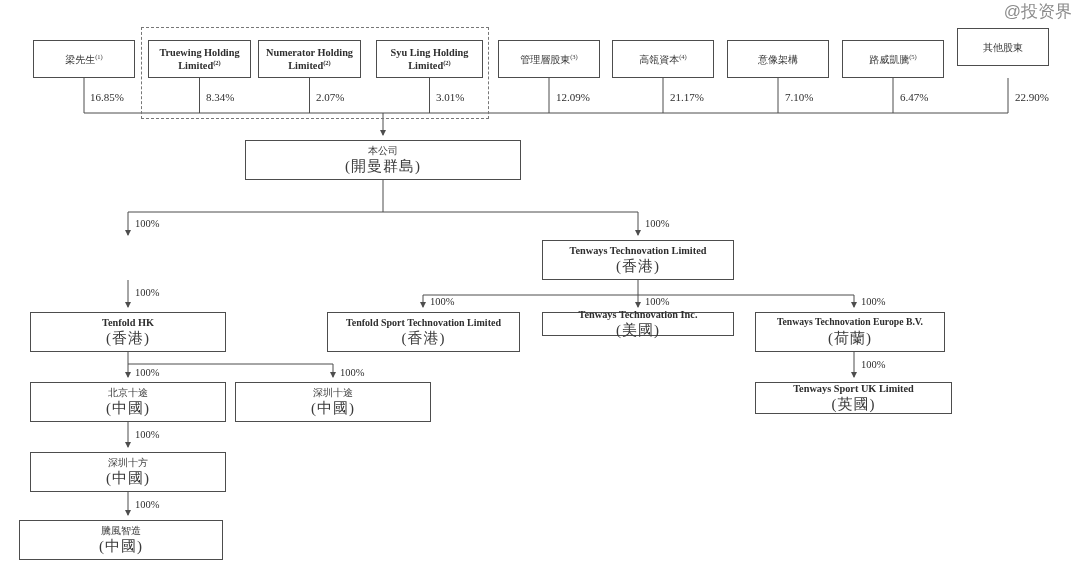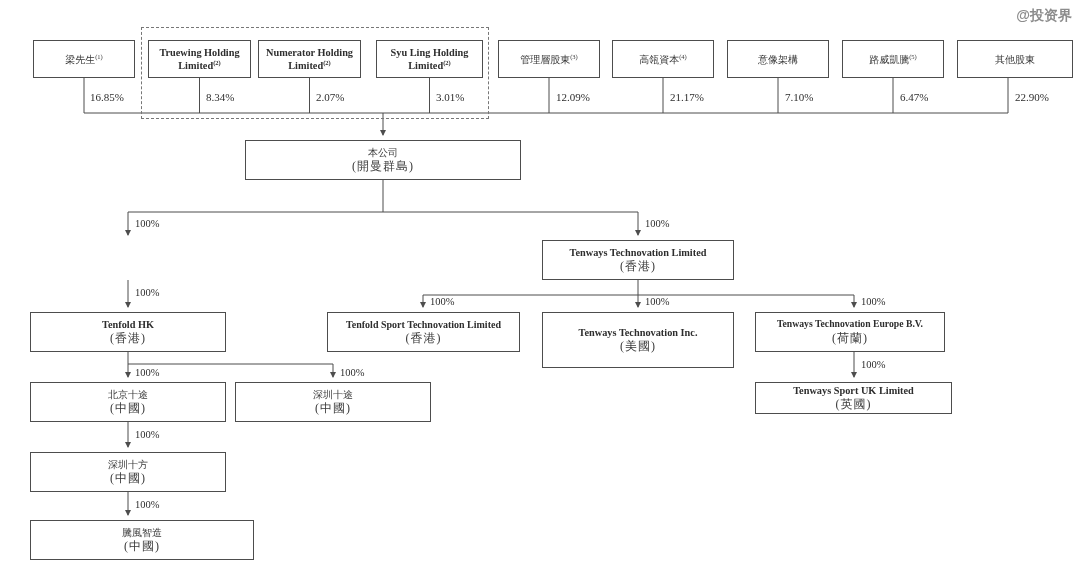--- a/index.html
+++ b/index.html
@@ -8,27 +8,27 @@
     font-family:"Liberation Serif","DejaVu Serif",serif;color:#333;
   }
   svg.lines{position:absolute;left:0;top:0;width:1080px;height:573px;pointer-events:none;}
   .node{
     position:absolute;box-sizing:border-box;border:1px solid #4d4d4d;background:#fff;
     display:flex;flex-direction:column;align-items:center;justify-content:center;
     text-align:center;line-height:1.3;
   }
   .node .name{font-size:10px;color:#3a3a3a;padding:0 2px;}
   .node .name.en{font-weight:bold;font-size:10.3px;color:#2e2e2e;}
-  .node .juris{font-size:12px;color:#3a3a3a;letter-spacing:1px;}
+  .node .juris{font-size:15px;color:#3a3a3a;letter-spacing:1px;}
   .node sup{font-size:6.5px;line-height:0;}
   .dashed-group{position:absolute;box-sizing:border-box;border:1px dashed #777;background:transparent;}
   .pct{position:absolute;font-size:11px;color:#2e2e2e;white-space:nowrap;}
   .own{position:absolute;font-size:10.5px;color:#2e2e2e;white-space:nowrap;}
   .watermark{
-    position:absolute;right:8px;top:7px;font-size:14px;font-weight:bold;color:#8c8c8c;
+    position:absolute;right:8px;top:0;font-size:17px;font-weight:normal;color:#8c8c8c;
     font-family:"Liberation Sans","DejaVu Sans",sans-serif;
   }
 </style>
 </head>
 <body>
 
 <div class="canvas">
 
   <svg class="lines" viewBox="0 0 1080 573" xmlns="http://www.w3.org/2000/svg">
     <defs>
@@ -93,21 +93,21 @@
   </div>
   <div class="node" style="left:612px;top:40px;width:102px;height:38px">
     <div class="name"><span>高瓴資本</span><sup>(4)</sup></div>
   </div>
   <div class="node" style="left:727px;top:40px;width:102px;height:38px">
     <div class="name"><span>意像架構</span><sup></sup></div>
   </div>
   <div class="node" style="left:842px;top:40px;width:102px;height:38px">
     <div class="name"><span>路威凱騰</span><sup>(5)</sup></div>
   </div>
-  <div class="node" style="left:957px;top:40px;width:116px;height:38px">
+  <div class="node" style="left:957px;top:28px;width:92px;height:38px">
     <div class="name"><span>其他股東</span><sup></sup></div>
   </div>
 
   <div class="pct" style="left:90px;top:91px">16.85%</div>
   <div class="pct" style="left:206px;top:91px">8.34%</div>
   <div class="pct" style="left:316px;top:91px">2.07%</div>
   <div class="pct" style="left:436px;top:91px">3.01%</div>
   <div class="pct" style="left:556px;top:91px">12.09%</div>
   <div class="pct" style="left:670px;top:91px">21.17%</div>
   <div class="pct" style="left:785px;top:91px">7.10%</div>
@@ -128,34 +128,34 @@
     <div class="juris">(中國)</div>
   </div>
   <div class="node" style="left:235px;top:382px;width:196px;height:40px">
     <div class="name">深圳十途</div>
     <div class="juris">(中國)</div>
   </div>
   <div class="node" style="left:30px;top:452px;width:196px;height:40px">
     <div class="name">深圳十方</div>
     <div class="juris">(中國)</div>
   </div>
-  <div class="node" style="left:30px;top:520px;width:224px;height:40px">
+  <div class="node" style="left:19px;top:520px;width:204px;height:40px">
     <div class="name">騰風智造</div>
     <div class="juris">(中國)</div>
   </div>
 
   <div class="node" style="left:542px;top:240px;width:192px;height:40px">
     <div class="name en">Tenways Technovation Limited</div>
     <div class="juris">(香港)</div>
   </div>
   <div class="node" style="left:327px;top:312px;width:193px;height:40px">
     <div class="name en" style="font-size:10px">Tenfold Sport Technovation Limited</div>
     <div class="juris">(香港)</div>
   </div>
-  <div class="node" style="left:542px;top:312px;width:192px;height:56px">
+  <div class="node" style="left:542px;top:312px;width:192px;height:24px">
     <div class="name en">Tenways Technovation Inc.</div>
     <div class="juris">(美國)</div>
   </div>
   <div class="node" style="left:755px;top:312px;width:190px;height:40px">
     <div class="name en" style="font-size:9.7px">Tenways Technovation Europe B.V.</div>
     <div class="juris">(荷蘭)</div>
   </div>
   <div class="node" style="left:755px;top:382px;width:197px;height:32px">
     <div class="name en">Tenways Sport UK Limited</div>
     <div class="juris">(英國)</div>

